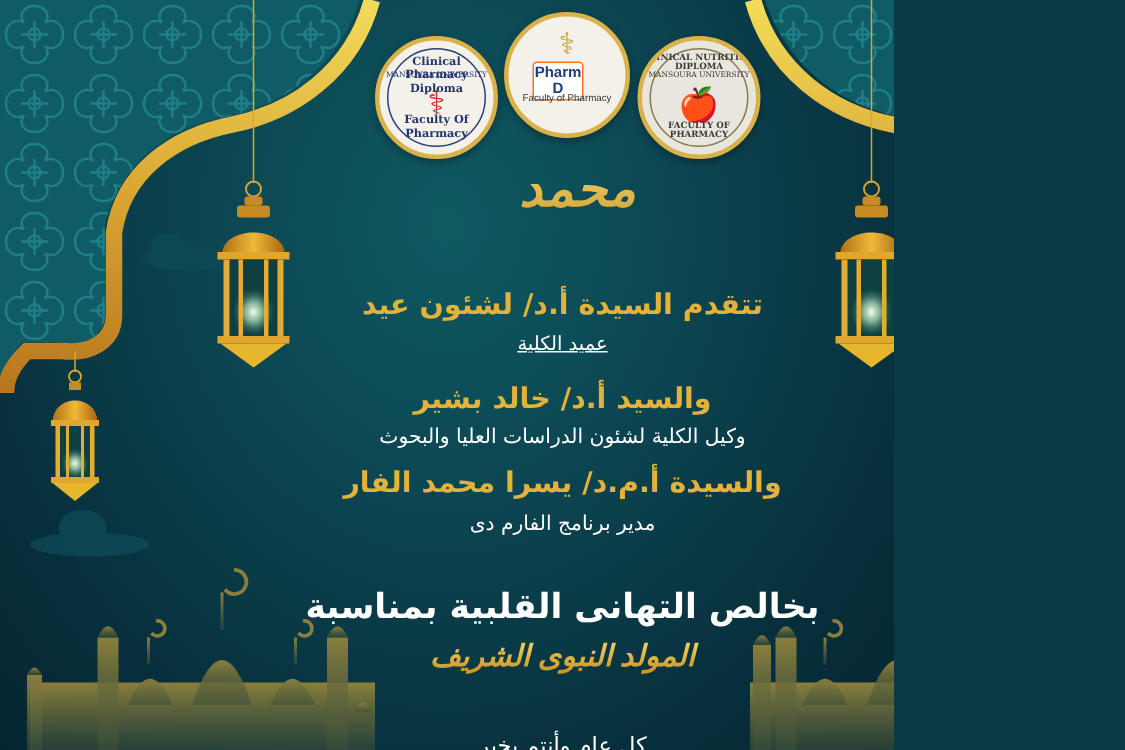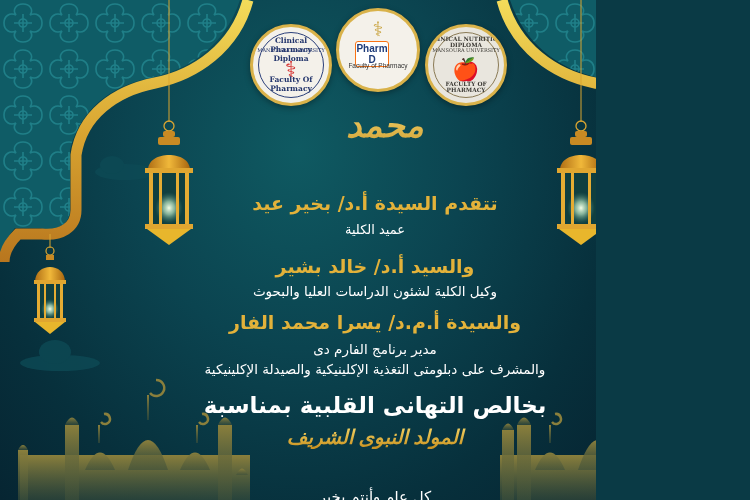--- a/index.html
+++ b/index.html
@@ -7,21 +7,21 @@
   .card {
     position:relative; width:596px; height:500px; overflow:hidden;
     background: radial-gradient(ellipse at 50% 30%, #0f5a62 0%, #0b4450 40%, #07303c 75%, #062532 100%);
     font-family: "DejaVu Sans", sans-serif;
   }
   .layer { position:absolute; left:0; top:0; width:750px; height:500px; }
   .text-block { position:absolute; left:0; width:750px; text-align:center; direction:rtl; }
   .gold { color:#e3b23a; font-weight:bold; }
   .white { color:#ffffff; }
   .t1 { top:192px; font-size:19px; }
-  .t1s { top:222px; font-size:13px; }
+  .t1s { top:222px; font-size:13px;text-decoration:underline; }
   .t2 { top:255px; font-size:19px; }
   .t2s { top:283px; font-size:13.5px; }
   .t3 { top:311px; font-size:19px; }
   .t3s1 { top:341px; font-size:13.5px; }
   .t3s2 { top:361px; font-size:13.5px; }
   .greet { top:392px; font-size:23px; font-weight:bold; }
   .occasion { top:425px; font-size:20px; font-family:Liberation Serif, serif; font-style:italic;
     background:linear-gradient(180deg,#f7d96b,#c8901e); -webkit-background-clip:text; background-clip:text; color:transparent; font-weight:bold; }
   .wish { top:460px; font-size:15px; font-weight:normal;margin-top:28px; }
   .calligraphy { position:absolute; left:325px; top:105px; width:120px; height:68px; text-align:center; direction:rtl;
@@ -230,23 +230,22 @@
     <div class="ttop" style="font-size:5.8px;color:#3c3a35;">CLINICAL NUTRITION DIPLOMA</div>
     <div class="tuni" style="color:#3c3a35;">MANSOURA UNIVERSITY</div>
     <div class="mid" style="color:#d2a63b;">🍎</div>
     <div class="tbot" style="font-size:5.8px;color:#3c3a35;">FACULTY OF PHARMACY</div>
   </div>
 
   <div class="calligraphy">
     <span>محمد</span>
   </div>
 
-  <div class="text-block gold t1">تتقدم السيدة أ.د/ بخير عيد</div>
+  <div class="text-block gold t1">تتقدم السيدة أ.د/ لشئون عيد</div>
   <div class="text-block white t1s">عميد الكلية</div>
   <div class="text-block gold t2">والسيد أ.د/ خالد بشير</div>
   <div class="text-block white t2s">وكيل الكلية لشئون الدراسات العليا والبحوث</div>
   <div class="text-block white t3s1">مدير برنامج الفارم دى</div>
   <div class="text-block gold t3">والسيدة أ.م.د/ يسرا محمد الفار</div>
-  <div class="text-block white t3s2">والمشرف على دبلومتى التغذية الإكلينيكية والصيدلة الإكلينيكية</div>
   <div class="text-block white greet">بخالص التهانى القلبية بمناسبة</div>
   <div class="text-block occasion">المولد النبوى الشريف</div>
   <div class="text-block white wish">كل عام وأنتم بخير</div>
 </div>
 
 </body></html>

